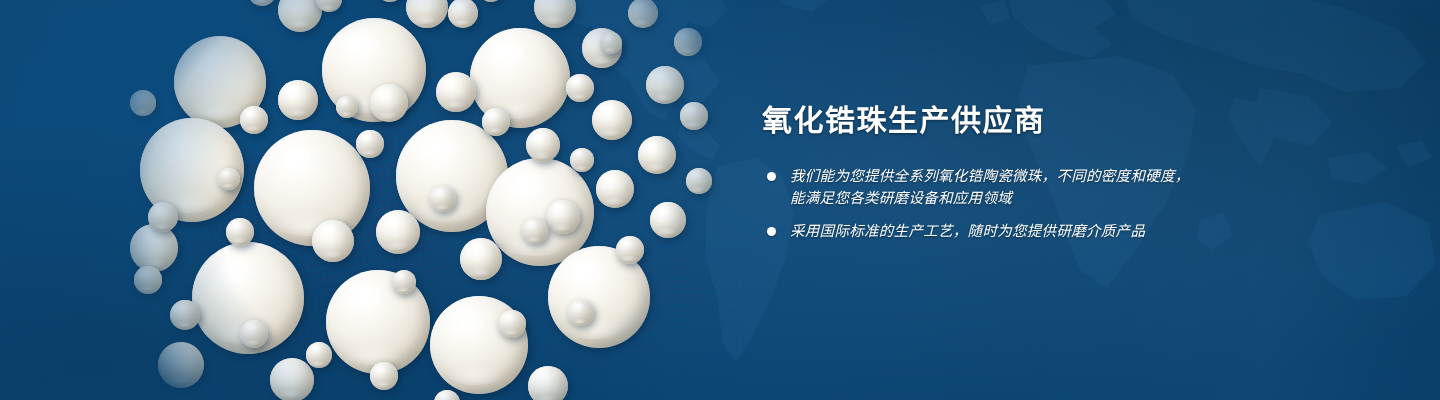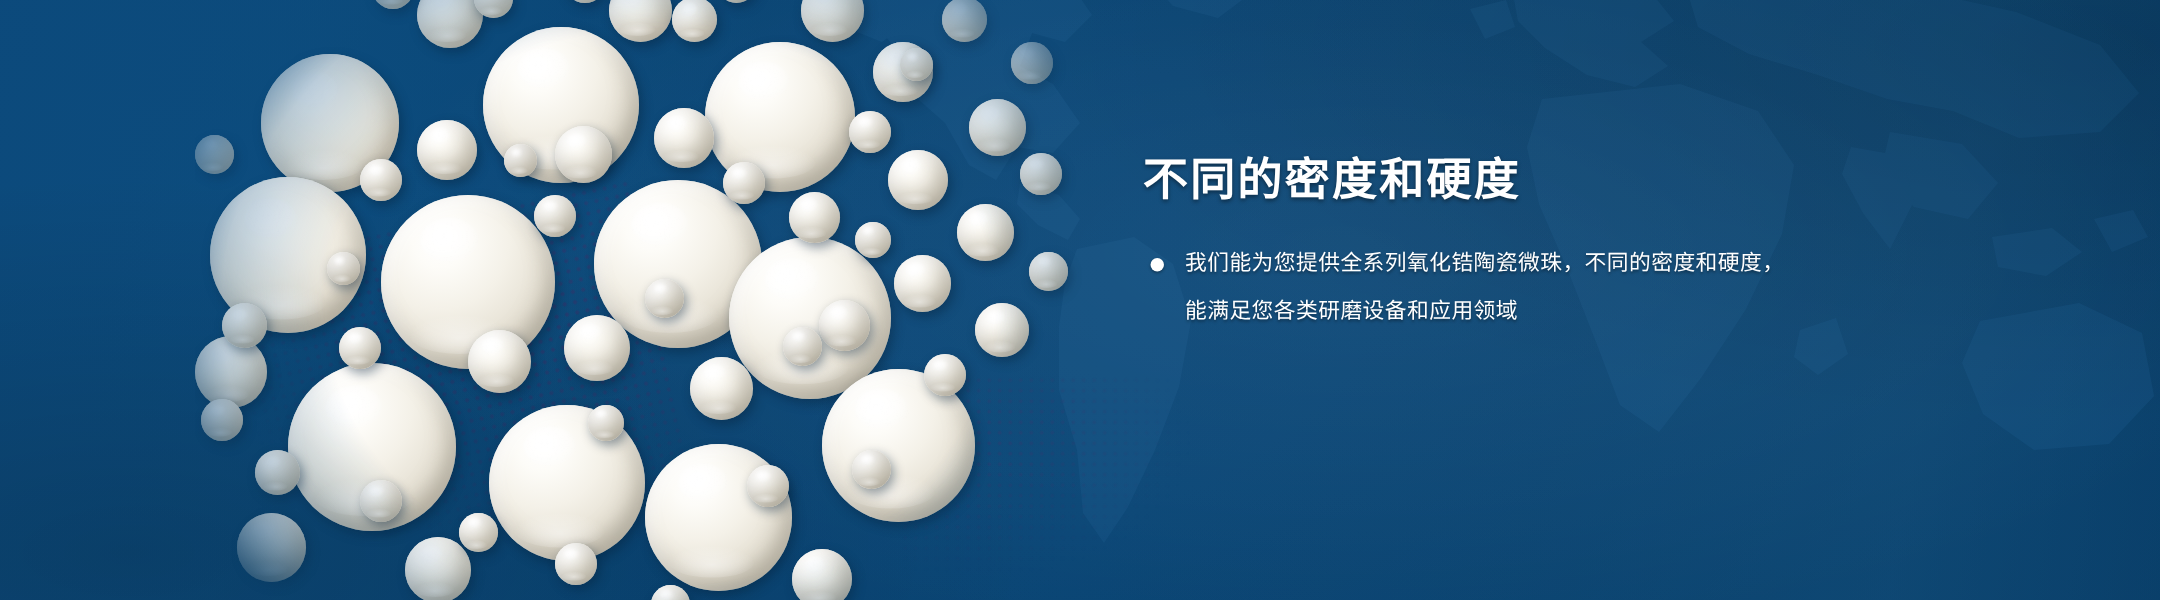--- a/index.html
+++ b/index.html
@@ -146,22 +146,22 @@
   }
   .point:last-child{margin-bottom:0;}
   .dot{
     position:absolute;
     left:5px; top:7px;
     width:9px; height:9px;
     border-radius:50%;
     background:#ffffff;
     box-shadow:0 1px 2px rgba(0,0,0,0.35);
   }
-  .point-line{display:block;}
-  .point-line + .point-line{margin-top:10px;}
+  .point-line{display:block;font-style:italic;}
+  .point-line + .point-line{margin-top:0;}
 </style>
 </head>
 <body>
 
 <div class="banner">
 
   <div class="bg-base"></div>
   <div class="bg-sheen"></div>
 
   <div class="worldmap">
@@ -265,28 +265,32 @@
     <div class="bead" style="left:486px;top:266px;width:28px;height:28px;"></div>
     <div class="bead" style="left:438px;top:330px;width:26px;height:26px;"></div>
     <div class="bead" style="left:470px;top:62px;width:22px;height:22px;"></div>
     <div class="bead" style="left:206px;top:126px;width:22px;height:22px;"></div>
     <div class="bead" style="left:88px;top:198px;width:22px;height:22px;"></div>
     <div class="bead" style="left:262px;top:300px;width:24px;height:24px;"></div>
   </div>
 
   <div class="copy">
 
-    <h1 class="headline">不同的密度和硬度</h1>
+    <h1 class="headline">氧化锆珠生产供应商</h1>
 
     <ul class="points">
 
       <li class="point">
         <span class="dot"></span>
         <span class="point-line">我们能为您提供全系列氧化锆陶瓷微珠，不同的密度和硬度，</span>
         <span class="point-line">能满足您各类研磨设备和应用领域</span>
       </li>
 
 
+      <li class="point">
+        <span class="dot"></span>
+        <span class="point-line">采用国际标准的生产工艺，随时为您提供研磨介质产品</span>
+      </li>
 
     </ul>
   </div>
 
 </div>
 
 </body></html>

